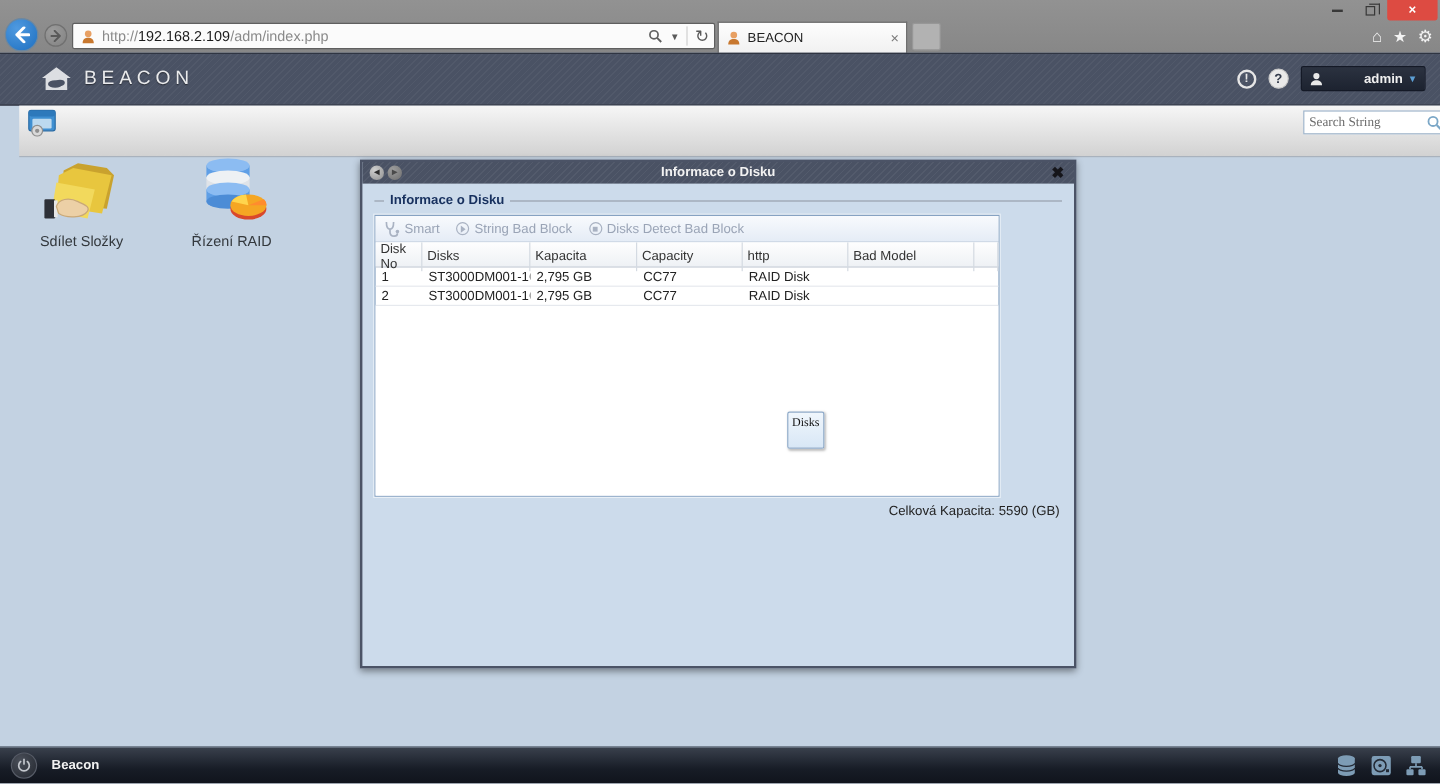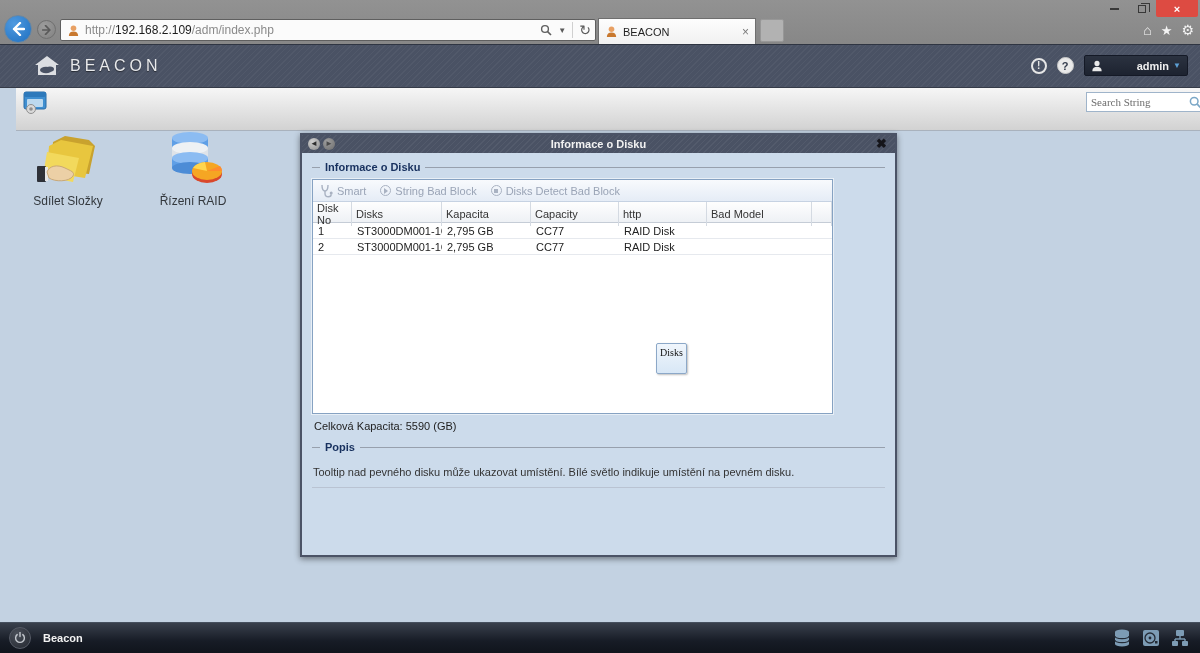--- a/index.html
+++ b/index.html
@@ -110,21 +110,21 @@
     font-family:"Liberation Serif", serif; font-weight:bold; color:#1c4899; gap:5px; cursor:pointer; }
   .collapse-box { width:9px; height:9px; border:1px solid #7f8fa5; background:#fff; position:relative; flex:0 0 auto; }
   .collapse-box::before { content:""; position:absolute; left:1px; right:1px; top:3px; height:1px; background:#53627a; }
   .drow { height:16px; border-bottom:1px solid #e6e9ee; cursor:pointer; }
   .drow .cell { display:flex; align-items:center; padding:0 5px; overflow:hidden; white-space:nowrap; }
   .white-fill { flex:1; position:relative; background:#fff; }
   .disks-btn { position:absolute; left:343px; top:88px; width:31px; height:31px;
     background:linear-gradient(#f0f6fc,#d8e7f6); border:1px solid #8ca8c8; border-radius:2px;
     font-family:"Liberation Serif", serif; font-size:10px; color:#111; display:flex; align-items:flex-start;
     justify-content:center; padding-top:3px; box-shadow:1px 1px 2px rgba(0,0,0,0.25); cursor:pointer; }
-  .total-cap { margin:6px 2px 0; font-size:11px; color:#222; }
+  .total-cap { margin:6px 2px 0; font-size:11px; color:#222;text-align:right; }
   .desc-row { margin-top:1px; padding:7px 1px 9px; border-bottom:1px solid #b9c3d2; font-size:11px; color:#333; }
 
   
   .taskbar { position:absolute; bottom:0; left:0; width:1200px; height:31px;
     background:linear-gradient(#39404c,#171c26 60%,#10141c); border-top:1px solid #46505e;
     display:flex; align-items:center; }
   .power-btn { width:22px; height:22px; border-radius:50%; margin-left:9px;
     background:radial-gradient(circle at 35% 30%, #4a4f59, #23272f); border:1px solid #565b66;
     display:flex; align-items:center; justify-content:center; cursor:pointer; }
   .task-label { margin-left:12px; color:#f2f2f2; font-size:11px; font-weight:bold; }
@@ -317,24 +317,20 @@
               <div class="cell"></div>
             </div>
             <div class="white-fill">
               <div class="disks-btn">Disks</div>
             </div>
           </div>
         </div>
         <div class="total-cap">Celková Kapacita: 5590 (GB)</div>
       </div>
 
-      <div class="fieldset fs2">
-        <div class="fs-legend">Popis</div>
-        <div class="desc-row">Tooltip nad pevného disku může ukazovat umístění. Bílé světlo indikuje umístění na pevném disku.</div>
-      </div>
 
     </div>
   </div>
 
   <div class="taskbar">
     <div class="power-btn">
       <svg width="12" height="12" viewBox="0 0 12 12">
         <path d="M3.2 2.6 A4.4 4.4 0 1 0 8.8 2.6" fill="none" stroke="#c3c7cd" stroke-width="1.4" stroke-linecap="round"></path>
         <line x1="6" y1="0.6" x2="6" y2="4.6" stroke="#c3c7cd" stroke-width="1.4" stroke-linecap="round"></line>
       </svg>

